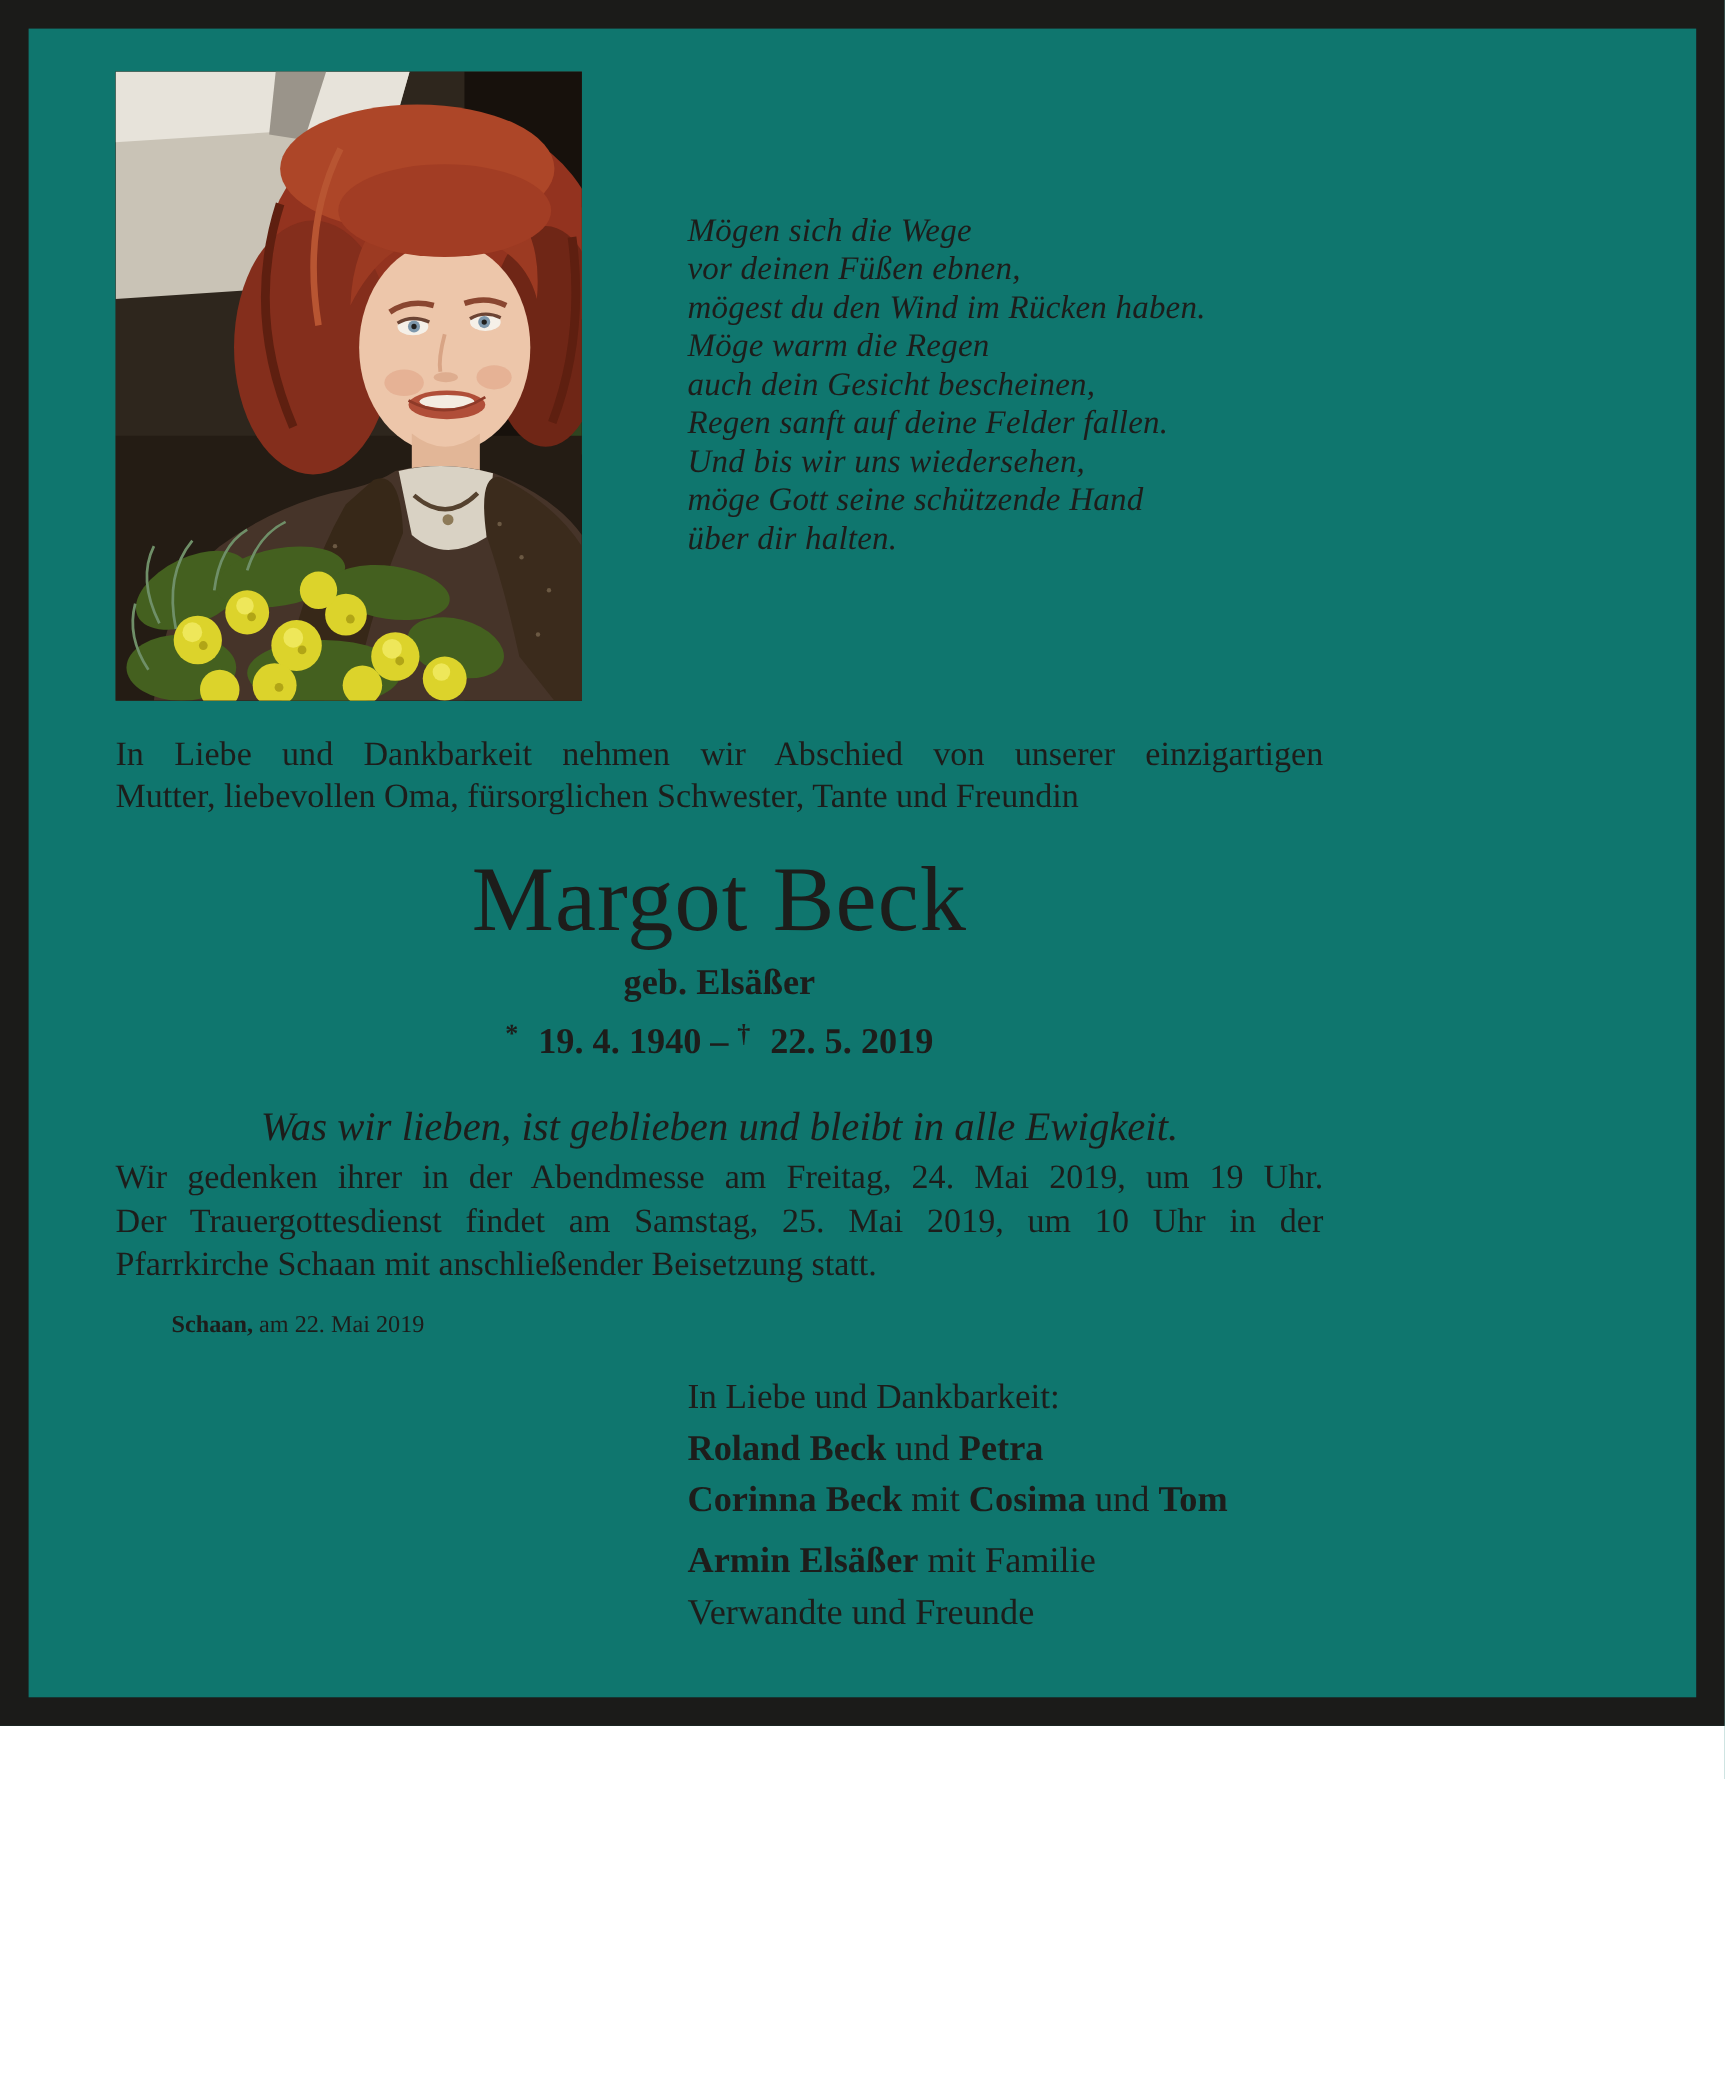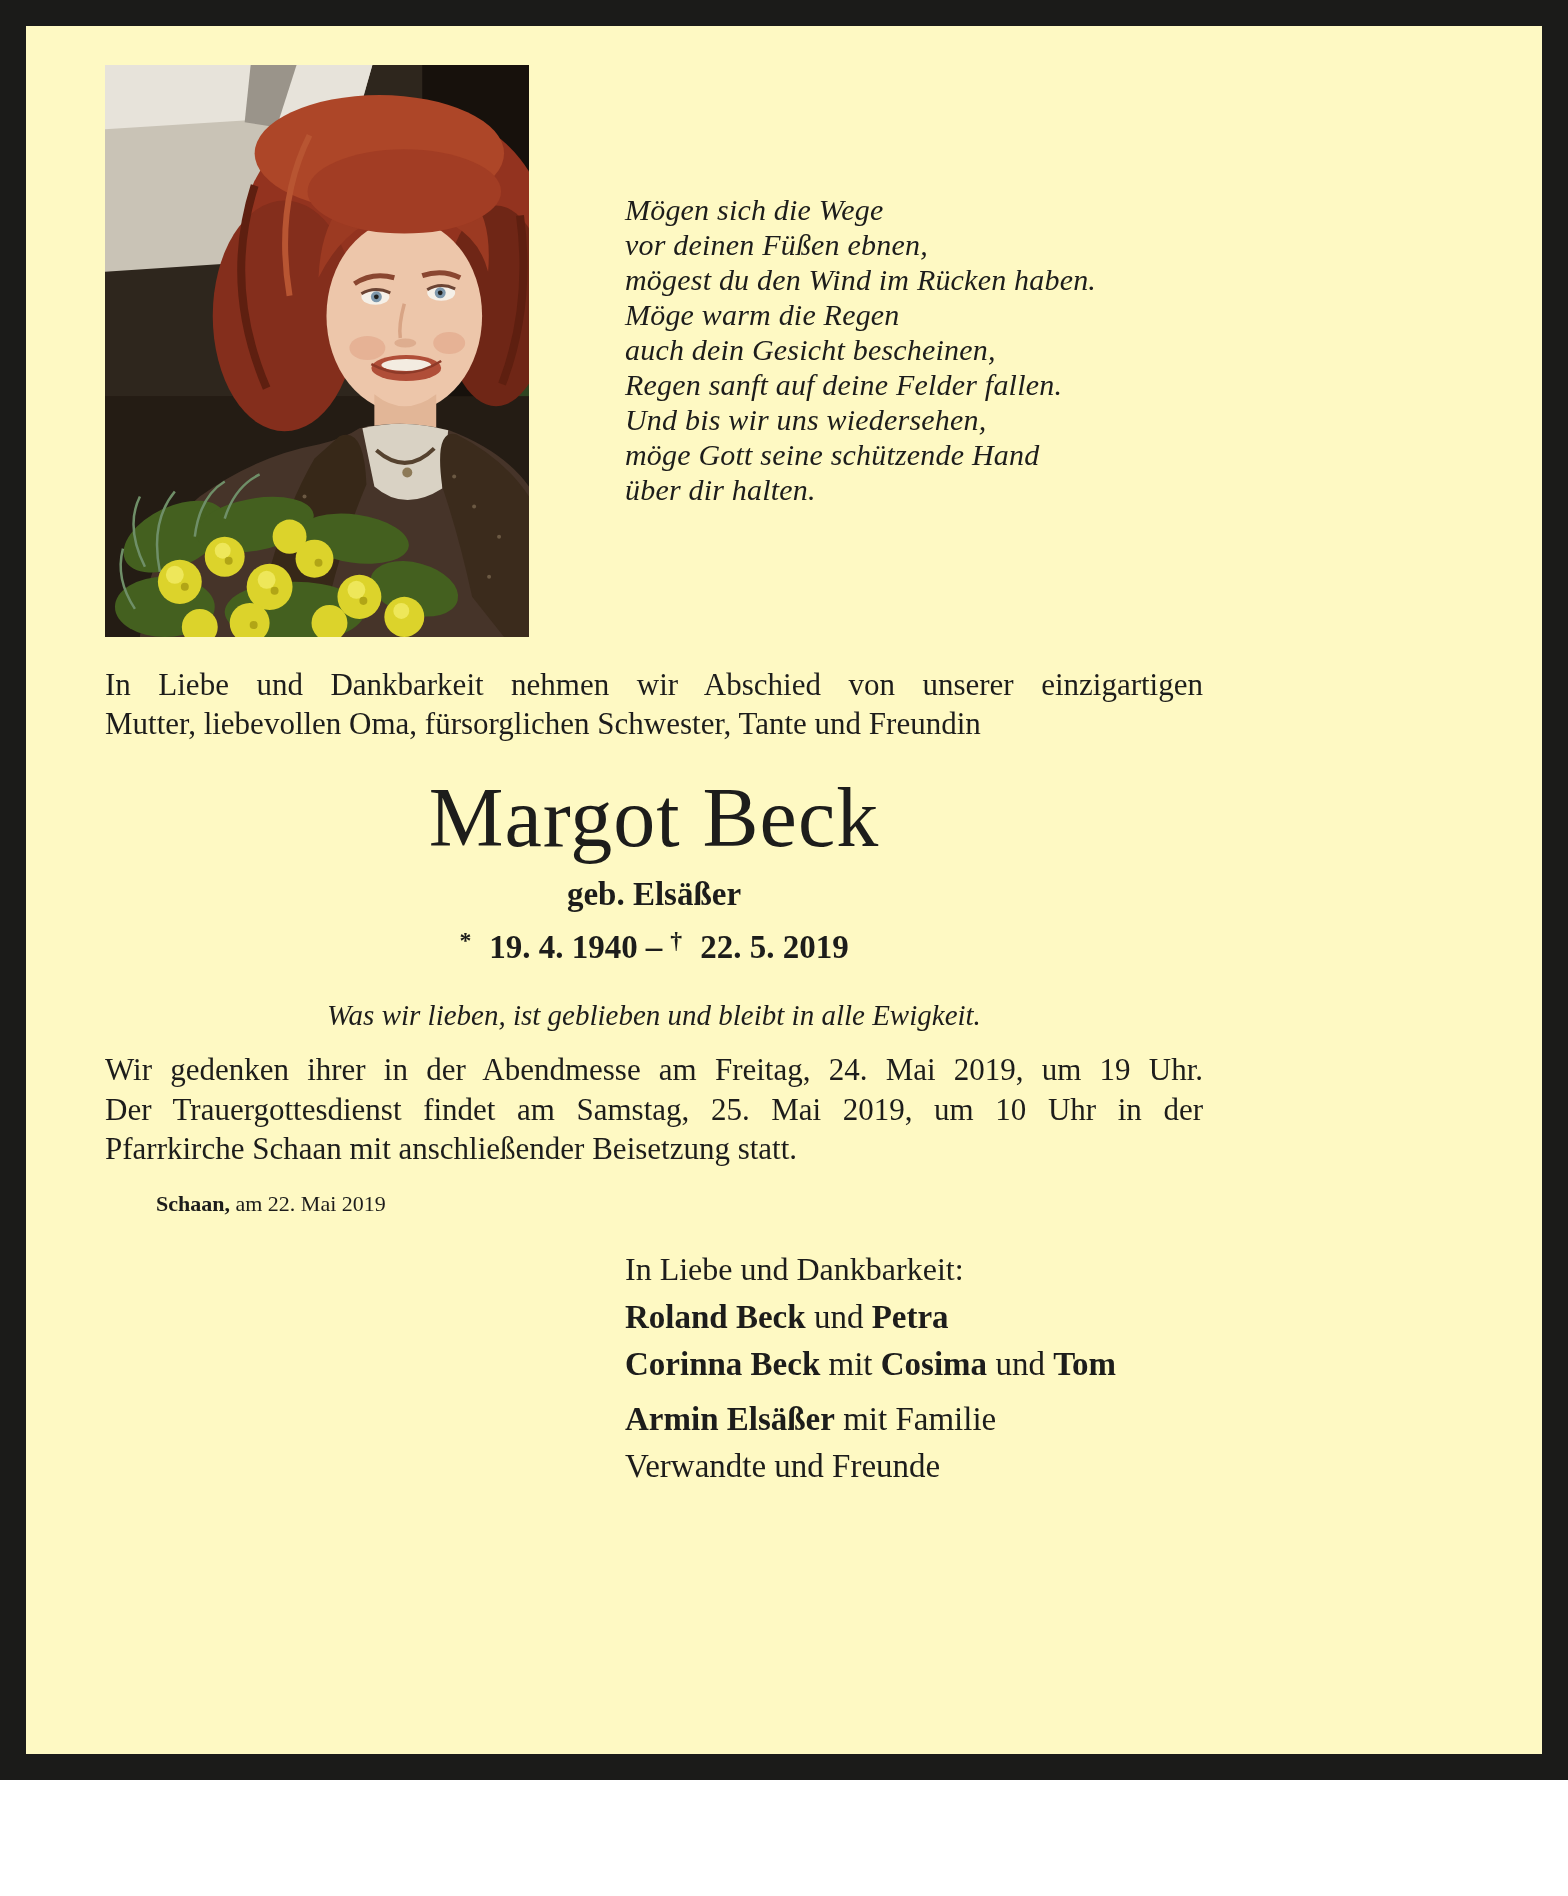--- a/index.html
+++ b/index.html
@@ -1,22 +1,22 @@
 <!DOCTYPE html>
 <html><head>
 <meta charset="utf-8">
 <style>
   html, body { margin: 0; padding: 0; background: #ffffff; }
   .sheet {
     position: relative;
     width: 1568px;
-    height: 1780px;
+    height: 1569px;
     box-sizing: border-box;
     border: 26px solid #1b1b19;
-    background: #fef9c3;
+    background: #0f766e;
     font-family: "Liberation Serif", serif;
     color: #1d1d1b;
     overflow: hidden;
   }
   .abs { position: absolute; }
 
   
   .photo {
     left: 79px; top: 39px;
     width: 424px; height: 572px;
@@ -65,23 +65,23 @@
   .dates {
     margin-top: 6px;
     font-size: 33px;
     line-height: 40px;
     font-weight: 700;
   }
   .dates .sym { font-size: 0.72em; vertical-align: 0.42em; }
   .dates .sep { margin: 0 8px; }
   .dates .bd { margin-left: 18px; }
   .quote {
-    margin-top: 29px;
+    margin-top: 39px;
     font-style: italic;
-    font-size: 29px;
+    font-size: 37px;
     line-height: 38px;
   }
 
   
   .service {
     left: 79px; top: 1024px;
     width: 1098px;
     font-size: 31px;
     line-height: 39.5px;
   }

